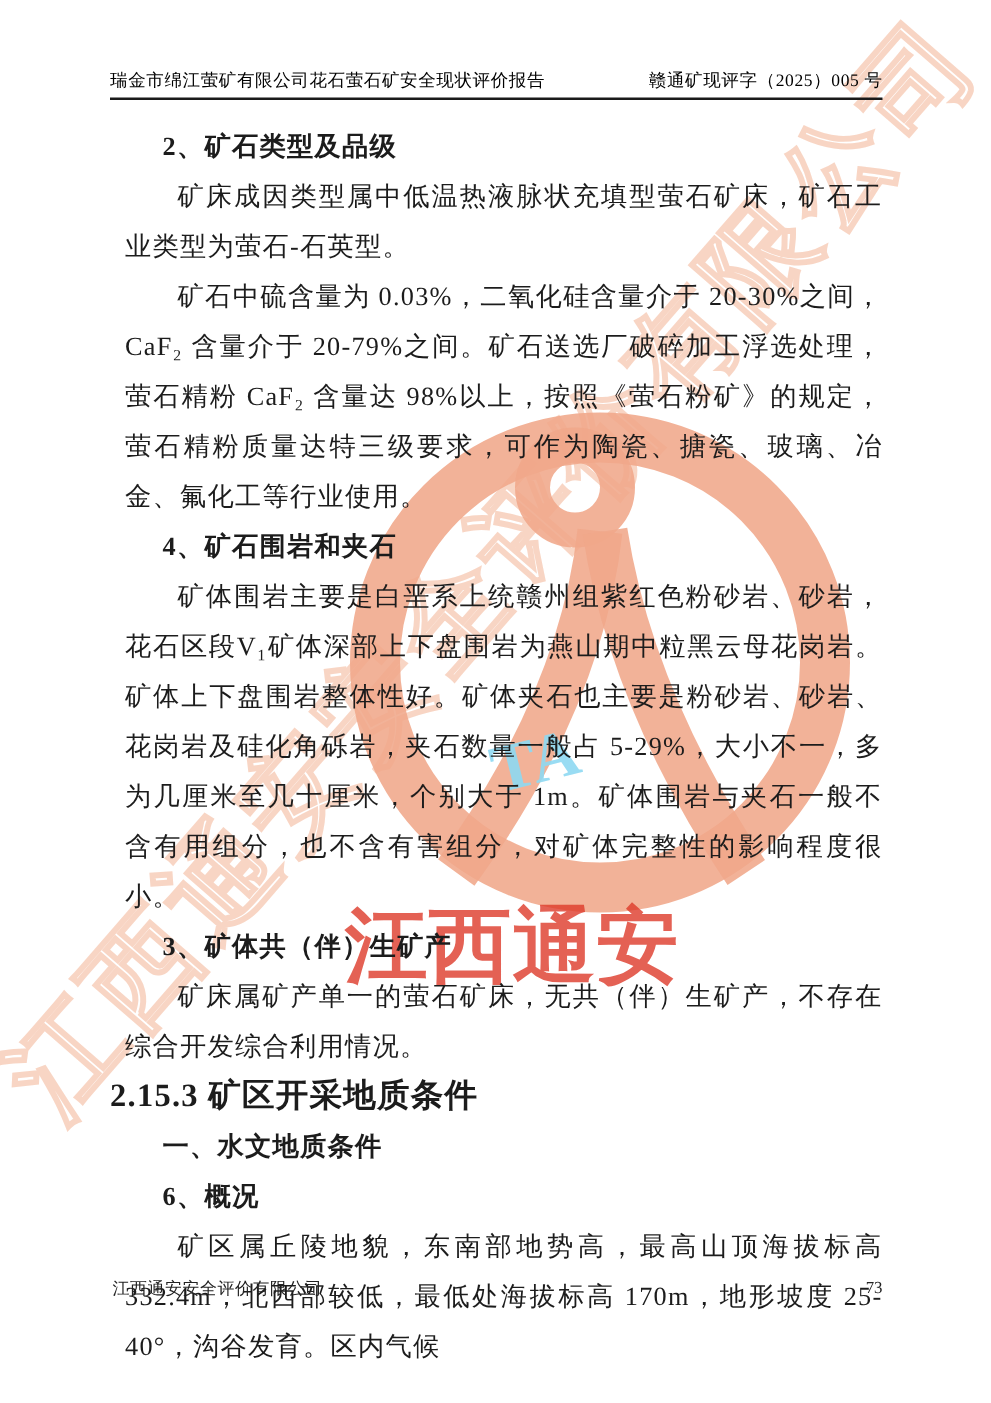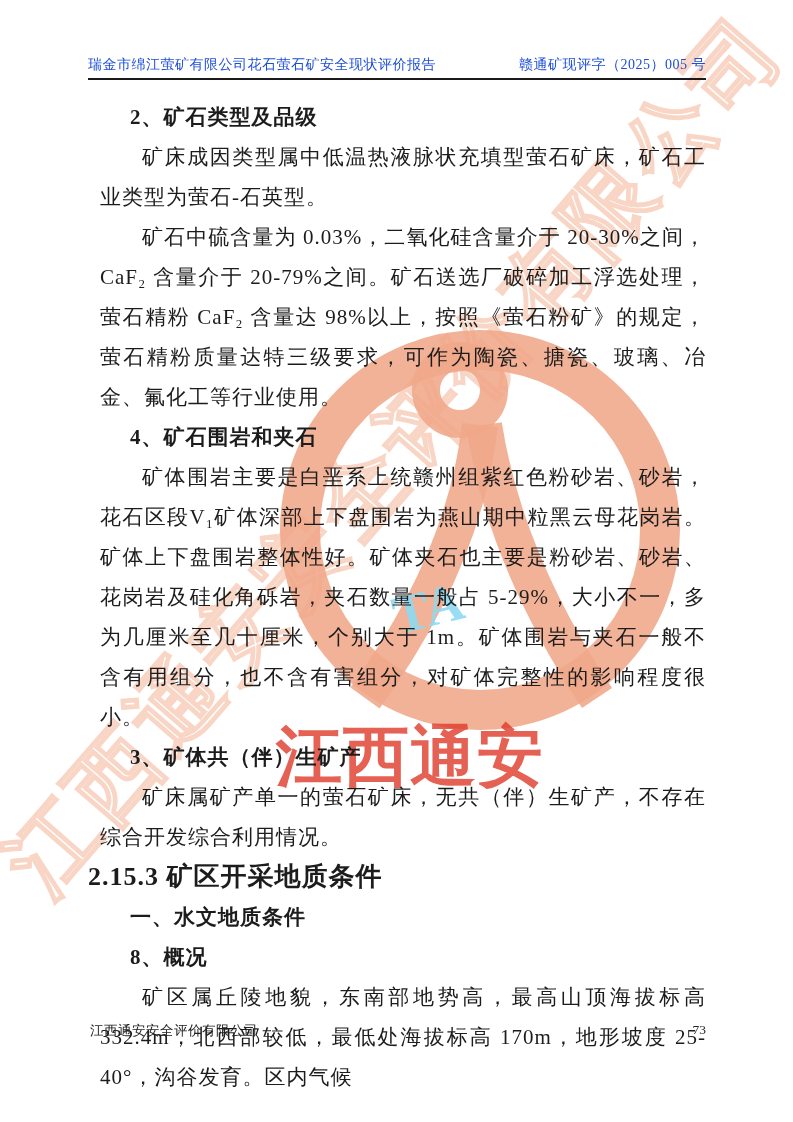--- a/index.html
+++ b/index.html
@@ -18,21 +18,21 @@
   }
   
   #header {
     position: absolute;
     left: 88px;
     top: 52px;
     width: 618px;
     height: 26px;
     border-bottom: 2px solid #1a1a1a;
     font-size: 14px;
-    color: #1d4ed8;
+    color: #000000;
     z-index: 6;
   }
   #header .h-left  { position: absolute; left: 0; bottom: 4px; letter-spacing: 0.5px; }
   #header .h-right { position: absolute; right: 0; bottom: 4px; letter-spacing: 0.5px; margin-top: 24px; }
   
   .wm-diagonal {
     position: absolute;
     left: -205px;
     top: 395px;
     width: 1200px;
@@ -124,21 +124,21 @@
   <div id="body-content">
       <div class="blk blk-h-num">2、矿石类型及品级</div>
       <div class="blk blk-p">矿床成因类型属中低温热液脉状充填型萤石矿床，矿石工业类型为萤石-石英型。</div>
       <div class="blk blk-p">矿石中硫含量为 0.03%，二氧化硅含量介于 20-30%之间，CaF₂ 含量介于 20-79%之间。矿石送选厂破碎加工浮选处理，萤石精粉 CaF₂ 含量达 98%以上，按照《萤石粉矿》的规定，萤石精粉质量达特三级要求，可作为陶瓷、搪瓷、玻璃、冶金、氟化工等行业使用。</div>
       <div class="blk blk-h-num">4、矿石围岩和夹石</div>
       <div class="blk blk-p">矿体围岩主要是白垩系上统赣州组紫红色粉砂岩、砂岩，花石区段V₁矿体深部上下盘围岩为燕山期中粒黑云母花岗岩。矿体上下盘围岩整体性好。矿体夹石也主要是粉砂岩、砂岩、花岗岩及硅化角砾岩，夹石数量一般占 5-29%，大小不一，多为几厘米至几十厘米，个别大于 1m。矿体围岩与夹石一般不含有用组分，也不含有害组分，对矿体完整性的影响程度很小。</div>
       <div class="blk blk-h-num">3、矿体共（伴）生矿产</div>
       <div class="blk blk-p">矿床属矿产单一的萤石矿床，无共（伴）生矿产，不存在综合开发综合利用情况。</div>
       <div class="blk blk-h-sec">2.15.3 矿区开采地质条件</div>
       <div class="blk blk-h-num">一、水文地质条件</div>
-      <div class="blk blk-h-num">8、概况</div>
+      <div class="blk blk-h-num">6、概况</div>
       <div class="blk blk-p">矿区属丘陵地貌，东南部地势高，最高山顶海拔标高 332.4m，北西部较低，最低处海拔标高 170m，地形坡度 25-40°，沟谷发育。区内气候</div>
     </div>
 
   <div id="footer">
     <span class="f-company">江西通安安全评价有限公司</span>
     <span class="f-page">73</span>
   </div>
 
 </div>
 

